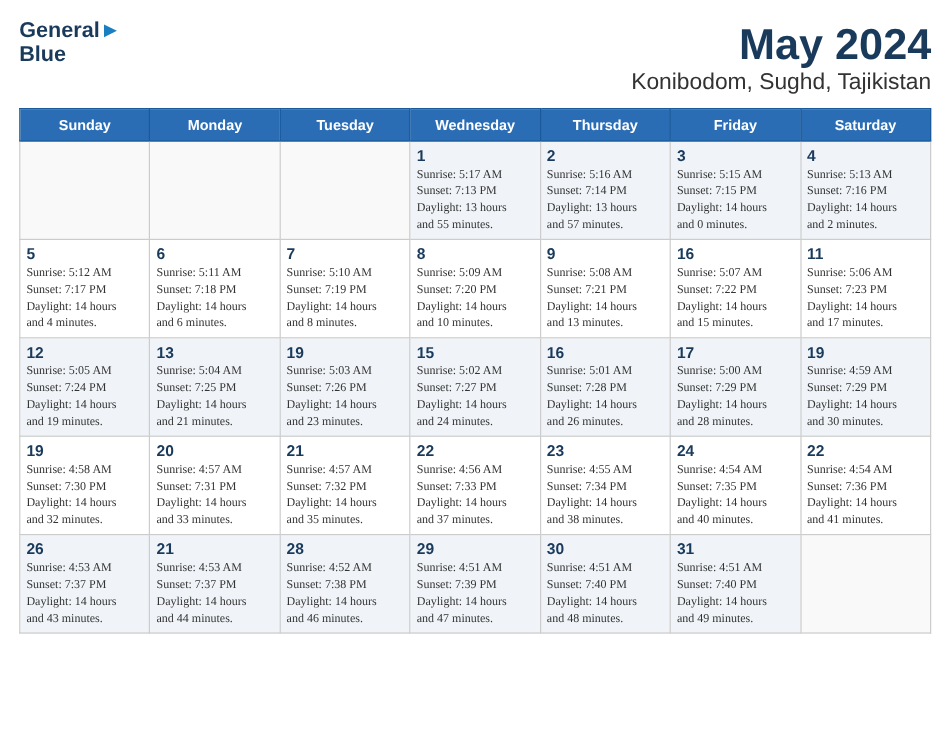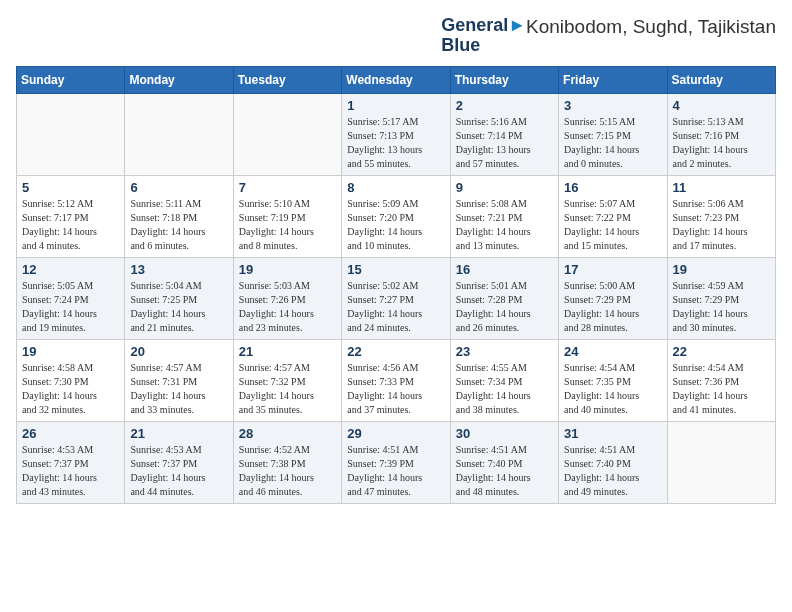--- a/index.html
+++ b/index.html
@@ -5,21 +5,21 @@
     * { box-sizing: border-box; margin: 0; padding: 0; }
     body {
       font-family: Arial, sans-serif;
       background: #fff;
       width: 792px;
       min-height: 612px;
       padding: 16px;
     }
     .header {
       display: flex;
-      justify-content: flex-end;
+      justify-content: space-between;
       align-items: flex-start;
       margin-bottom: 10px;
     }
     .logo {
       display: flex;
       align-items: center;
     }
     .logo-text {
       font-size: 18px;
       font-weight: bold;
@@ -42,21 +42,21 @@
       color: #333;
     }
     table {
       width: 100%;
       border-collapse: collapse;
       font-size: 11px;
     }
     thead tr th {
       background-color: #2a6db5;
       color: #fff;
-      text-align: left;
+      text-align: center;
       padding: 6px 4px;
       font-size: 12px;
       font-weight: bold;
       border: 1px solid #1a5a9a;
     }
     tbody tr td {
       border: 1px solid #ccc;
       vertical-align: top;
       padding: 4px 5px;
       height: 80px;
@@ -90,20 +90,21 @@
 
 <div class="header">
   <div class="logo">
     <div>
       <div class="logo-text">
         General<span>►</span><br>Blue
       </div>
     </div>
   </div>
   <div class="title-area">
+    <div class="main-title">May 2024</div>
     <div class="subtitle">Konibodom, Sughd, Tajikistan</div>
   </div>
 </div>
 
 <table>
   <thead>
     <tr>
     <th>Sunday</th>
         <th>Monday</th>
         <th>Tuesday</th>

